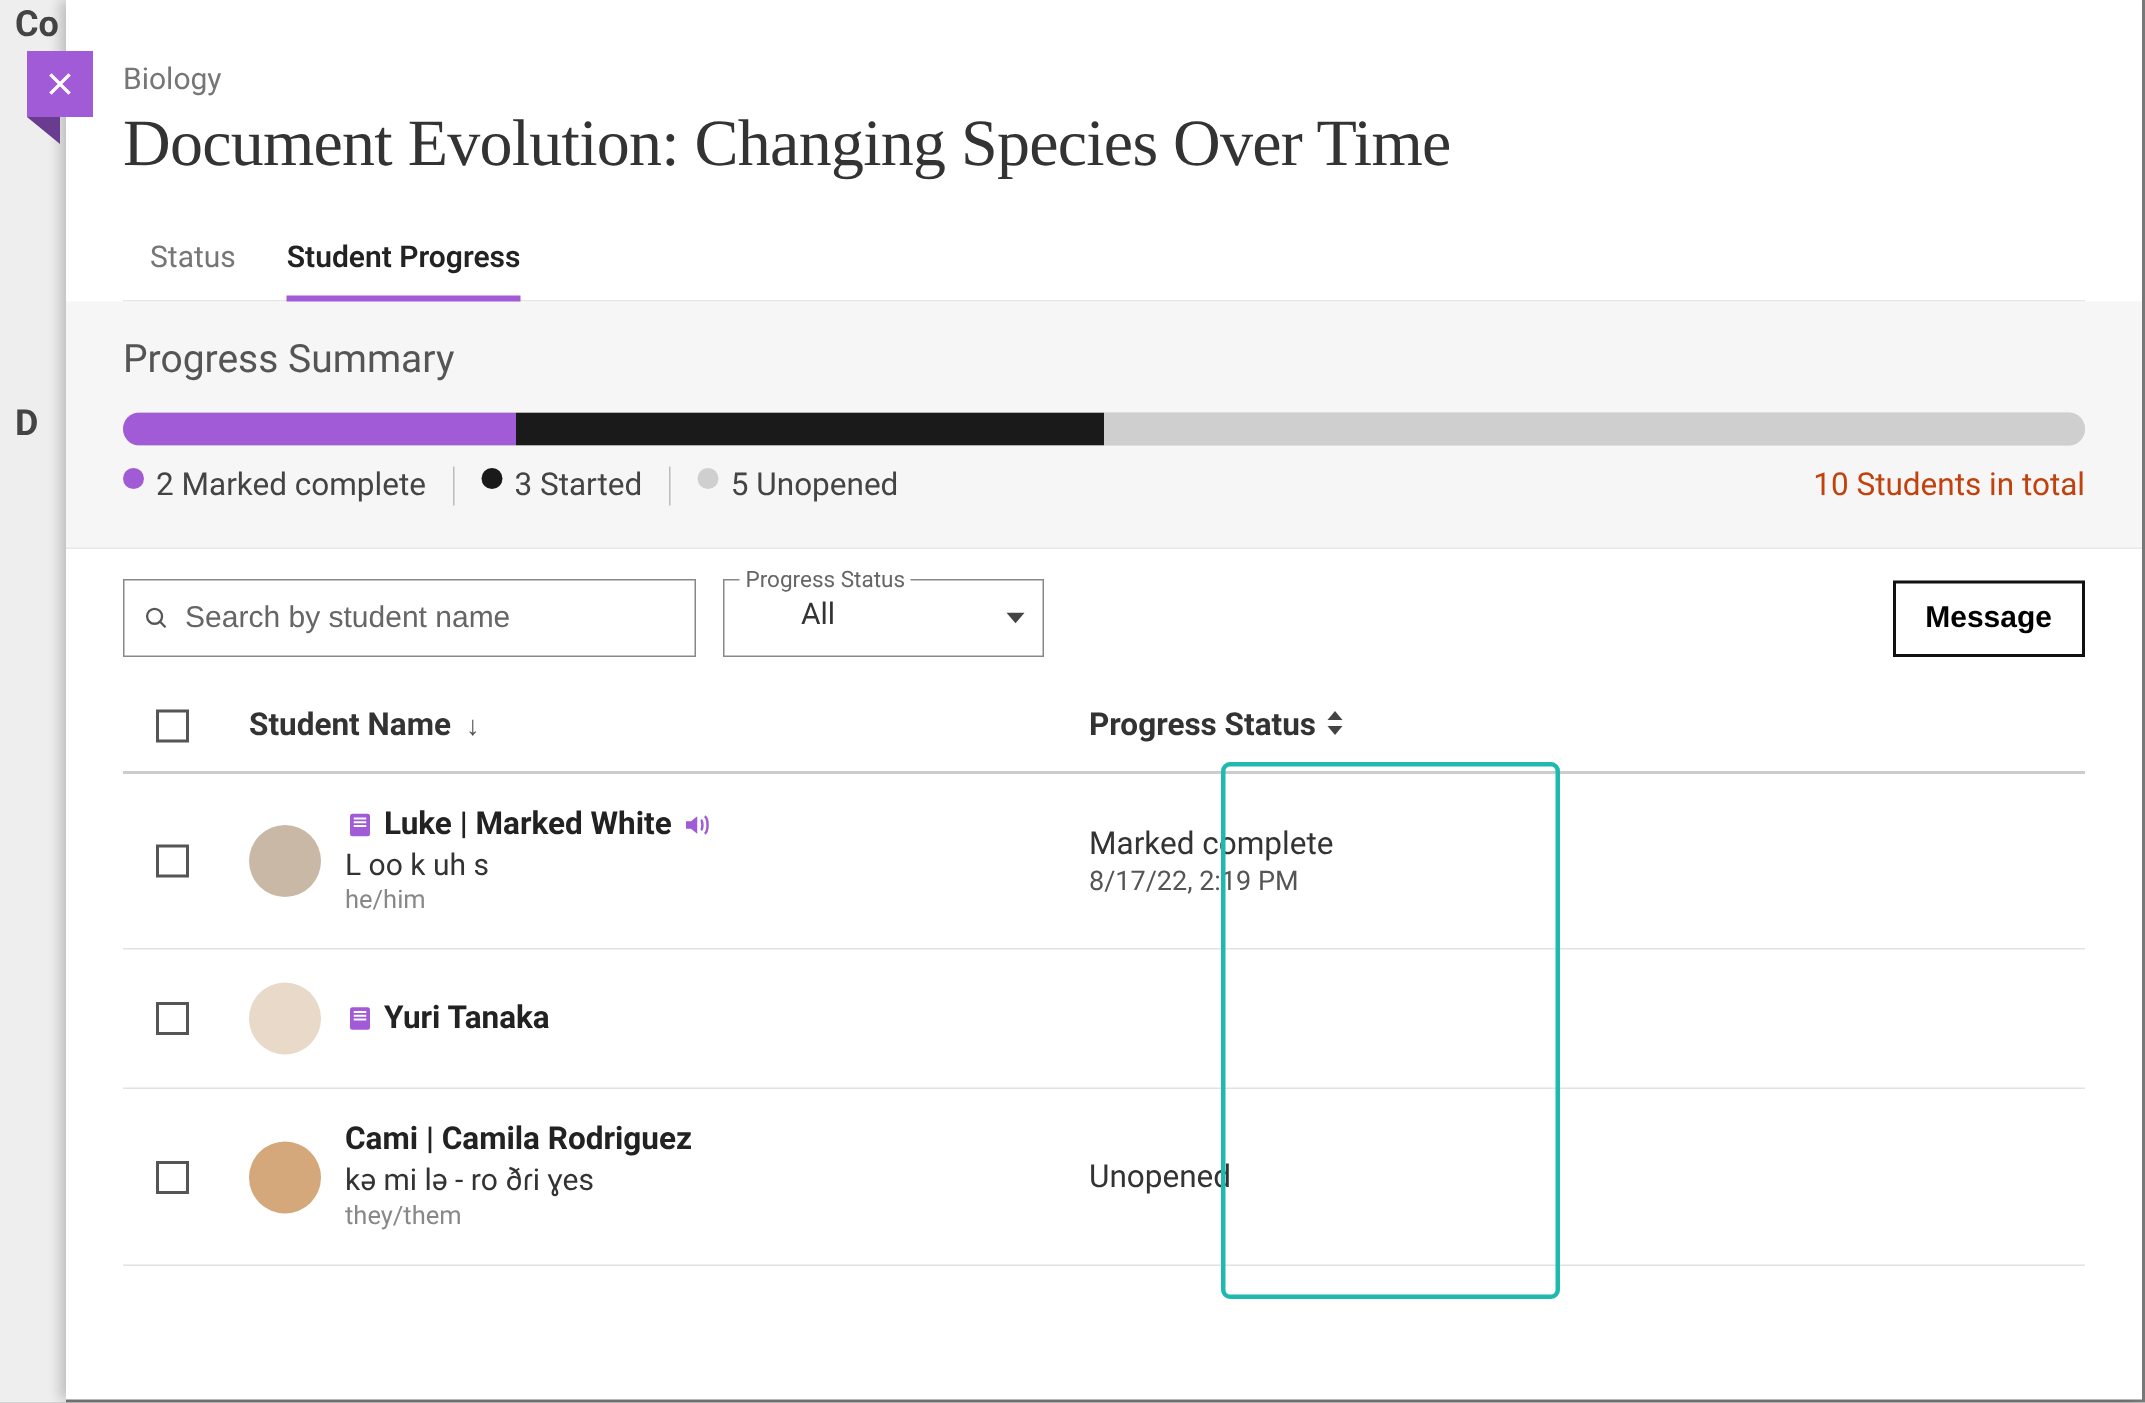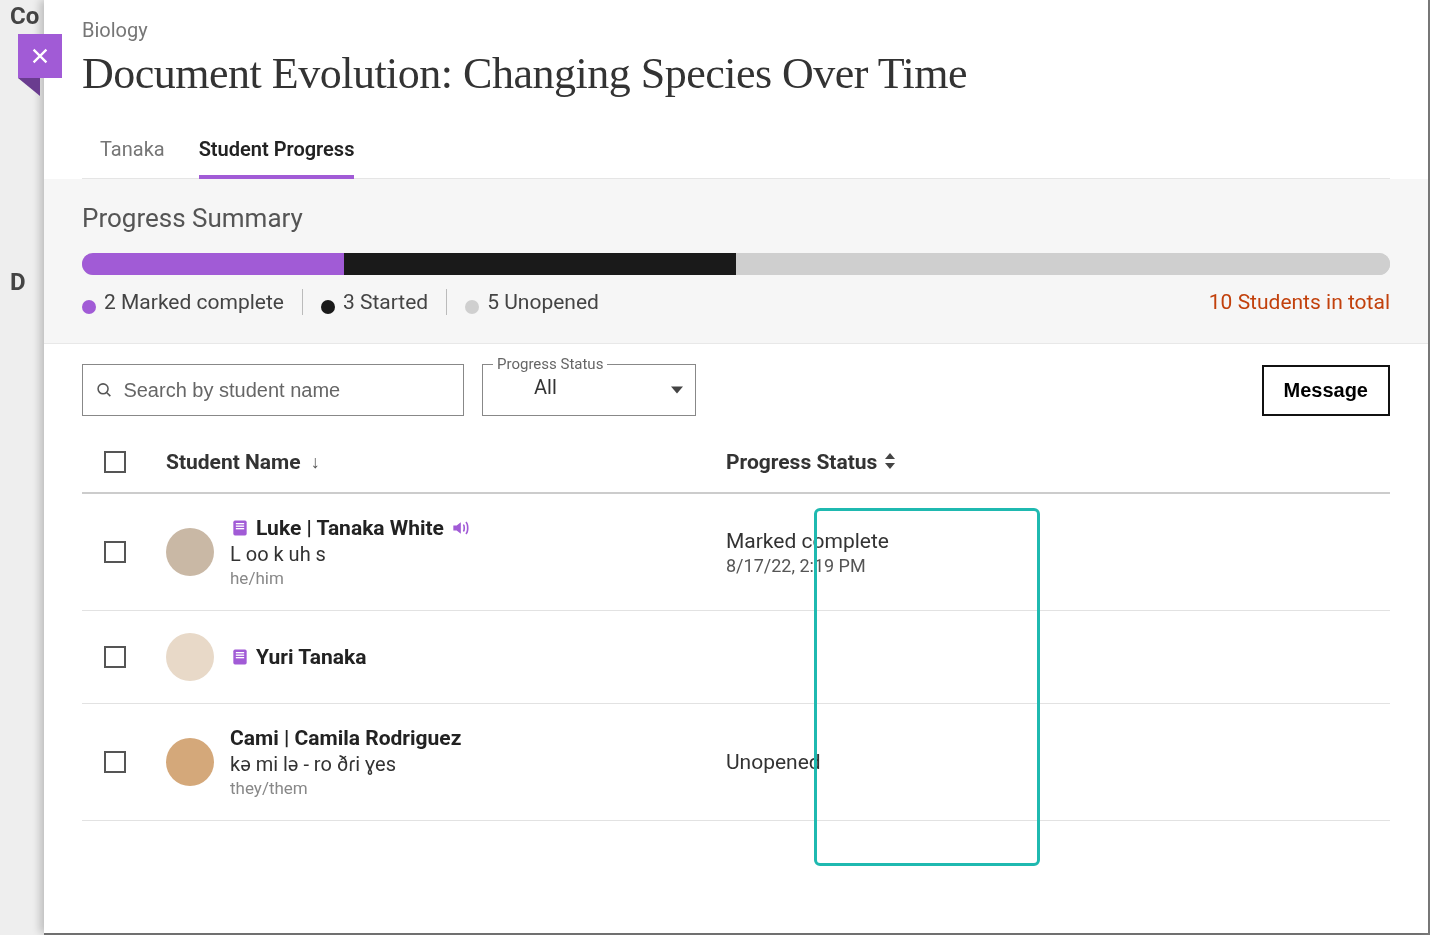--- a/index.html
+++ b/index.html
@@ -37,21 +37,21 @@
     border-left: 22px solid transparent;
   }
   .panel {
     position: absolute;
     left: 44px; top: 0; right: 2px; bottom: 2px;
     background: #fff;
     box-shadow: -4px 0 8px rgba(0,0,0,0.2);
     overflow: hidden;
   }
   .panel-header {
-    padding: 18px 38px 0 38px;
+    padding: 40px 38px 0 38px;
   }
   .breadcrumb {
     font-size: 20px;
     color: #767676;
   }
   .title {
     font-family: Liberation Serif, serif;
     font-size: 44px;
     font-weight: 400;
     color: #333;
@@ -99,21 +99,21 @@
   .seg { height: 100%; }
   .seg.purple { background: #a15bd6; }
   .seg.black  { background: #1a1a1a; }
   .seg.grey   { background: #cfcfcf; }
   .legend-row {
     display: flex;
     align-items: center;
     font-size: 21px;
     color: #444;
   }
-  .legend-item { display: flex; align-items: flex-end; gap: 8px; }
+  .legend-item { display: flex; align-items: flex-start; gap: 8px; }
   .dot { width: 14px; height: 14px; border-radius: 50%; }
   .dot.purple { background: #a15bd6; }
   .dot.black  { background: #1a1a1a; }
   .dot.grey   { background: #cfcfcf; }
   .legend-sep {
     width: 1px; height: 26px; background: #bbb; margin: 0 18px;
   }
   .legend-total { margin-left: auto; color: #c2410c; }
   .toolbar {
     display: flex;
@@ -221,21 +221,21 @@
     <path d="M5 5 L19 19 M19 5 L5 19"></path>
   </svg>
 </div>
 
 <div class="panel">
   <div class="panel-header">
     <div class="breadcrumb">Biology</div>
     <h1 class="title">Document Evolution: Changing Species Over Time</h1>
 
     <div class="tabbar">
-      <div class="tab">Tanaka</div>
+      <div class="tab">Status</div>
       <div class="tab active">Student Progress</div>
     </div>
   </div>
 
   <div class="summary-block">
     <div class="summary-title">Progress Summary</div>
     <div class="progress-bar">
       <div class="seg purple" style="width:20%"></div>
       <div class="seg black" style="width:30%"></div>
       <div class="seg grey" style="width:50%"></div>
@@ -303,21 +303,21 @@
           <div class="name-col">
             <div class="avatar" style="background: rgb(201, 184, 165);"></div>
             <div class="name-stack">
               <div class="name-line">
                 <svg class="badge-icon" viewBox="0 0 24 24">
   <rect x="4" y="3" width="16" height="18" rx="2" fill="#a15bd6"></rect>
   <rect x="7" y="6" width="10" height="1.6" fill="#fff"></rect>
   <rect x="7" y="9" width="10" height="1.6" fill="#fff"></rect>
   <rect x="7" y="12" width="10" height="1.6" fill="#fff"></rect>
 </svg>
-                <span>Luke | Tanaka White</span>
+                <span>Luke | Marked White</span>
                 <svg class="badge-icon" viewBox="0 0 24 24">
   <path d="M4 9v6h4l5 4V5L8 9H4z" fill="#a15bd6"></path>
   <path d="M16 8c1.5 1 1.5 7 0 8" stroke="#a15bd6" stroke-width="2" fill="none"></path>
   <path d="M19 5c3 2 3 12 0 14" stroke="#a15bd6" stroke-width="2" fill="none"></path>
 </svg>
               </div>
               <div class="sub-line">L oo k uh s</div>
               <div class="pron-line">he/him</div>
             </div>
           </div>

